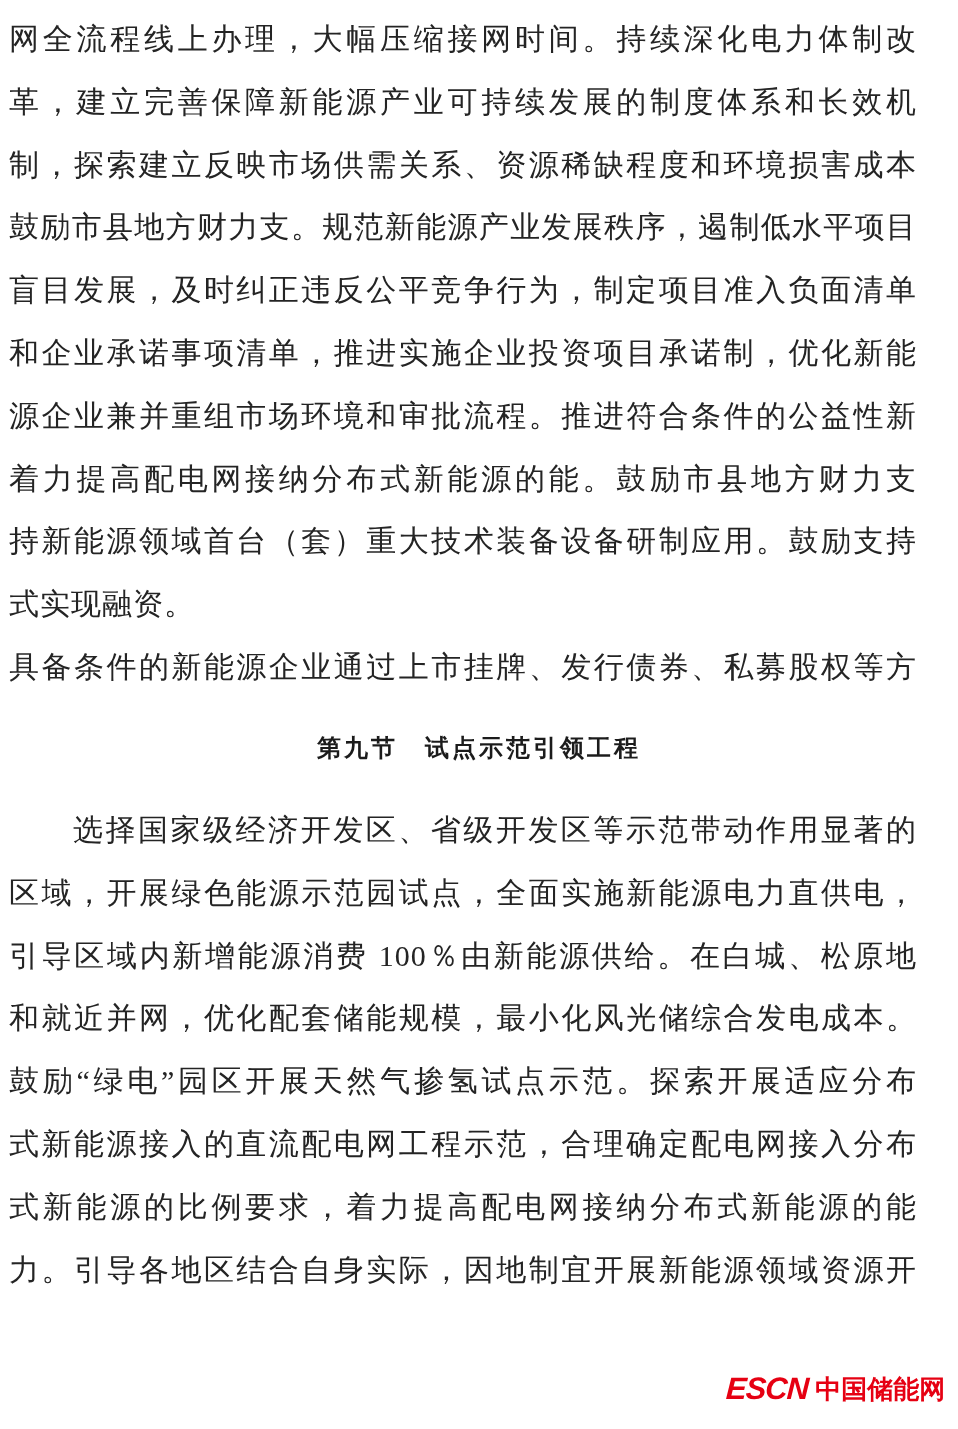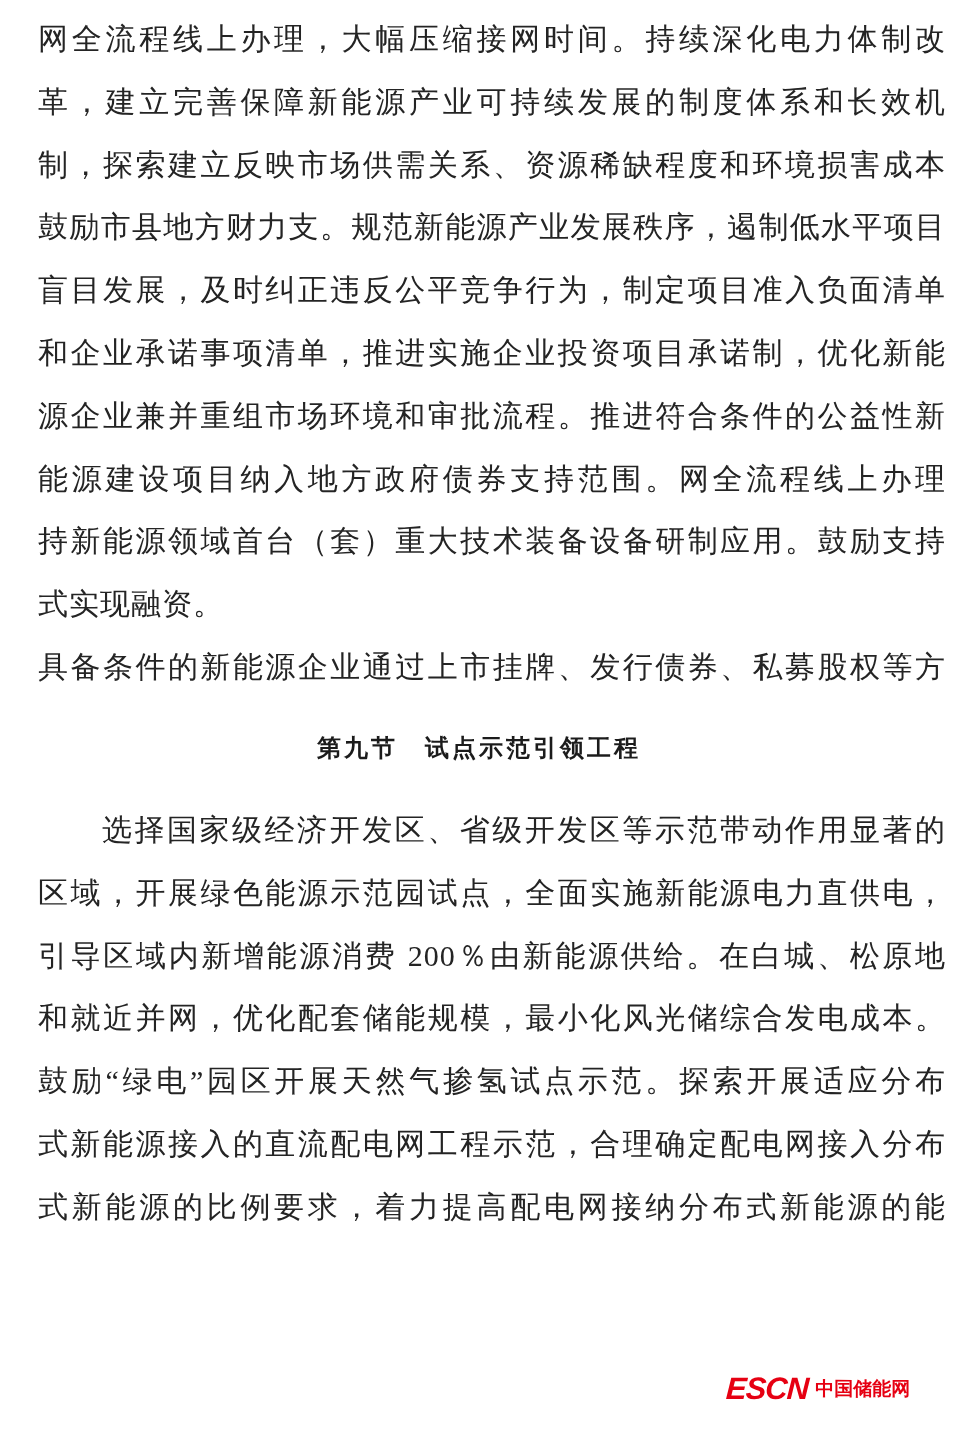--- a/index.html
+++ b/index.html
@@ -7,21 +7,21 @@
     position: relative;
     width: 958px;
     height: 1429px;
     background: #ffffff;
     overflow: hidden;
     font-family: "Liberation Serif", "DejaVu Serif", serif;
     color: #242424;
   }
   .para {
     position: absolute;
-    left: 38px;
+    left: 9px;
     width: 908px;
   }
   .para1 { top: 8px; }
   .para2 { top: 799px; }
   .line {
     height: 62.8px;
     line-height: 62.8px;
     font-size: 30px;
     letter-spacing: 1px;
     text-align: left;
@@ -61,54 +61,55 @@
     font-weight: 900;
     font-style: italic;
     font-size: 31px;
     letter-spacing: -1px;
     color: #e60012;
     transform: skewX(-3deg);
   }
   .logo-cn {
     font-family: "Liberation Sans", "DejaVu Sans", sans-serif;
     font-weight: 900;
-    font-size: 19px;
+    font-size: 26px;
     letter-spacing: 0;
     color: #e60012;
   }
 </style>
 </head>
 <body>
 
 <div class="page">
 
   <div class="para para1">
     <div class="line fill">网全流程线上办理，大幅压缩接网时间。持续深化电力体制改</div>
     <div class="line fill">革，建立完善保障新能源产业可持续发展的制度体系和长效机</div>
     <div class="line fill">制，探索建立反映市场供需关系、资源稀缺程度和环境损害成本</div>
     <div class="line fill">鼓励市县地方财力支。规范新能源产业发展秩序，遏制低水平项目</div>
     <div class="line fill">盲目发展，及时纠正违反公平竞争行为，制定项目准入负面清单</div>
     <div class="line fill">和企业承诺事项清单，推进实施企业投资项目承诺制，优化新能</div>
     <div class="line fill">源企业兼并重组市场环境和审批流程。推进符合条件的公益性新</div>
-    <div class="line fill">能源建设项目纳入地方政府债券支持范围。网全流程线上办理</div>
+    <div class="line fill">着力提高配电网接纳分布式新能源的能。鼓励市县地方财力支</div>
     <div class="line fill">持新能源领域首台（套）重大技术装备设备研制应用。鼓励支持</div>
     <div class="line">式实现融资。</div>
     <div class="line fill">具备条件的新能源企业通过上市挂牌、发行债券、私募股权等方</div>
   </div>
 
   <h2 class="heading">第九节　试点示范引领工程</h2>
 
   <div class="para para2">
     <div class="line fill indent">选择国家级经济开发区、省级开发区等示范带动作用显著的</div>
     <div class="line fill">区域，开展绿色能源示范园试点，全面实施新能源电力直供电，</div>
-    <div class="line fill">引导区域内新增能源消费 200％由新能源供给。在白城、松原地</div>
+    <div class="line fill">引导区域内新增能源消费 100％由新能源供给。在白城、松原地</div>
     <div class="line fill">和就近并网，优化配套储能规模，最小化风光储综合发电成本。</div>
     <div class="line fill">鼓励“绿电”园区开展天然气掺氢试点示范。探索开展适应分布</div>
     <div class="line fill">式新能源接入的直流配电网工程示范，合理确定配电网接入分布</div>
     <div class="line fill">式新能源的比例要求，着力提高配电网接纳分布式新能源的能</div>
+    <div class="line fill">力。引导各地区结合自身实际，因地制宜开展新能源领域资源开</div>
   </div>
 
   <div class="logo">
     <span class="logo-en">ESCN</span>
     <span class="logo-cn">中国储能网</span>
   </div>
 
 </div>
 
 </body></html>

